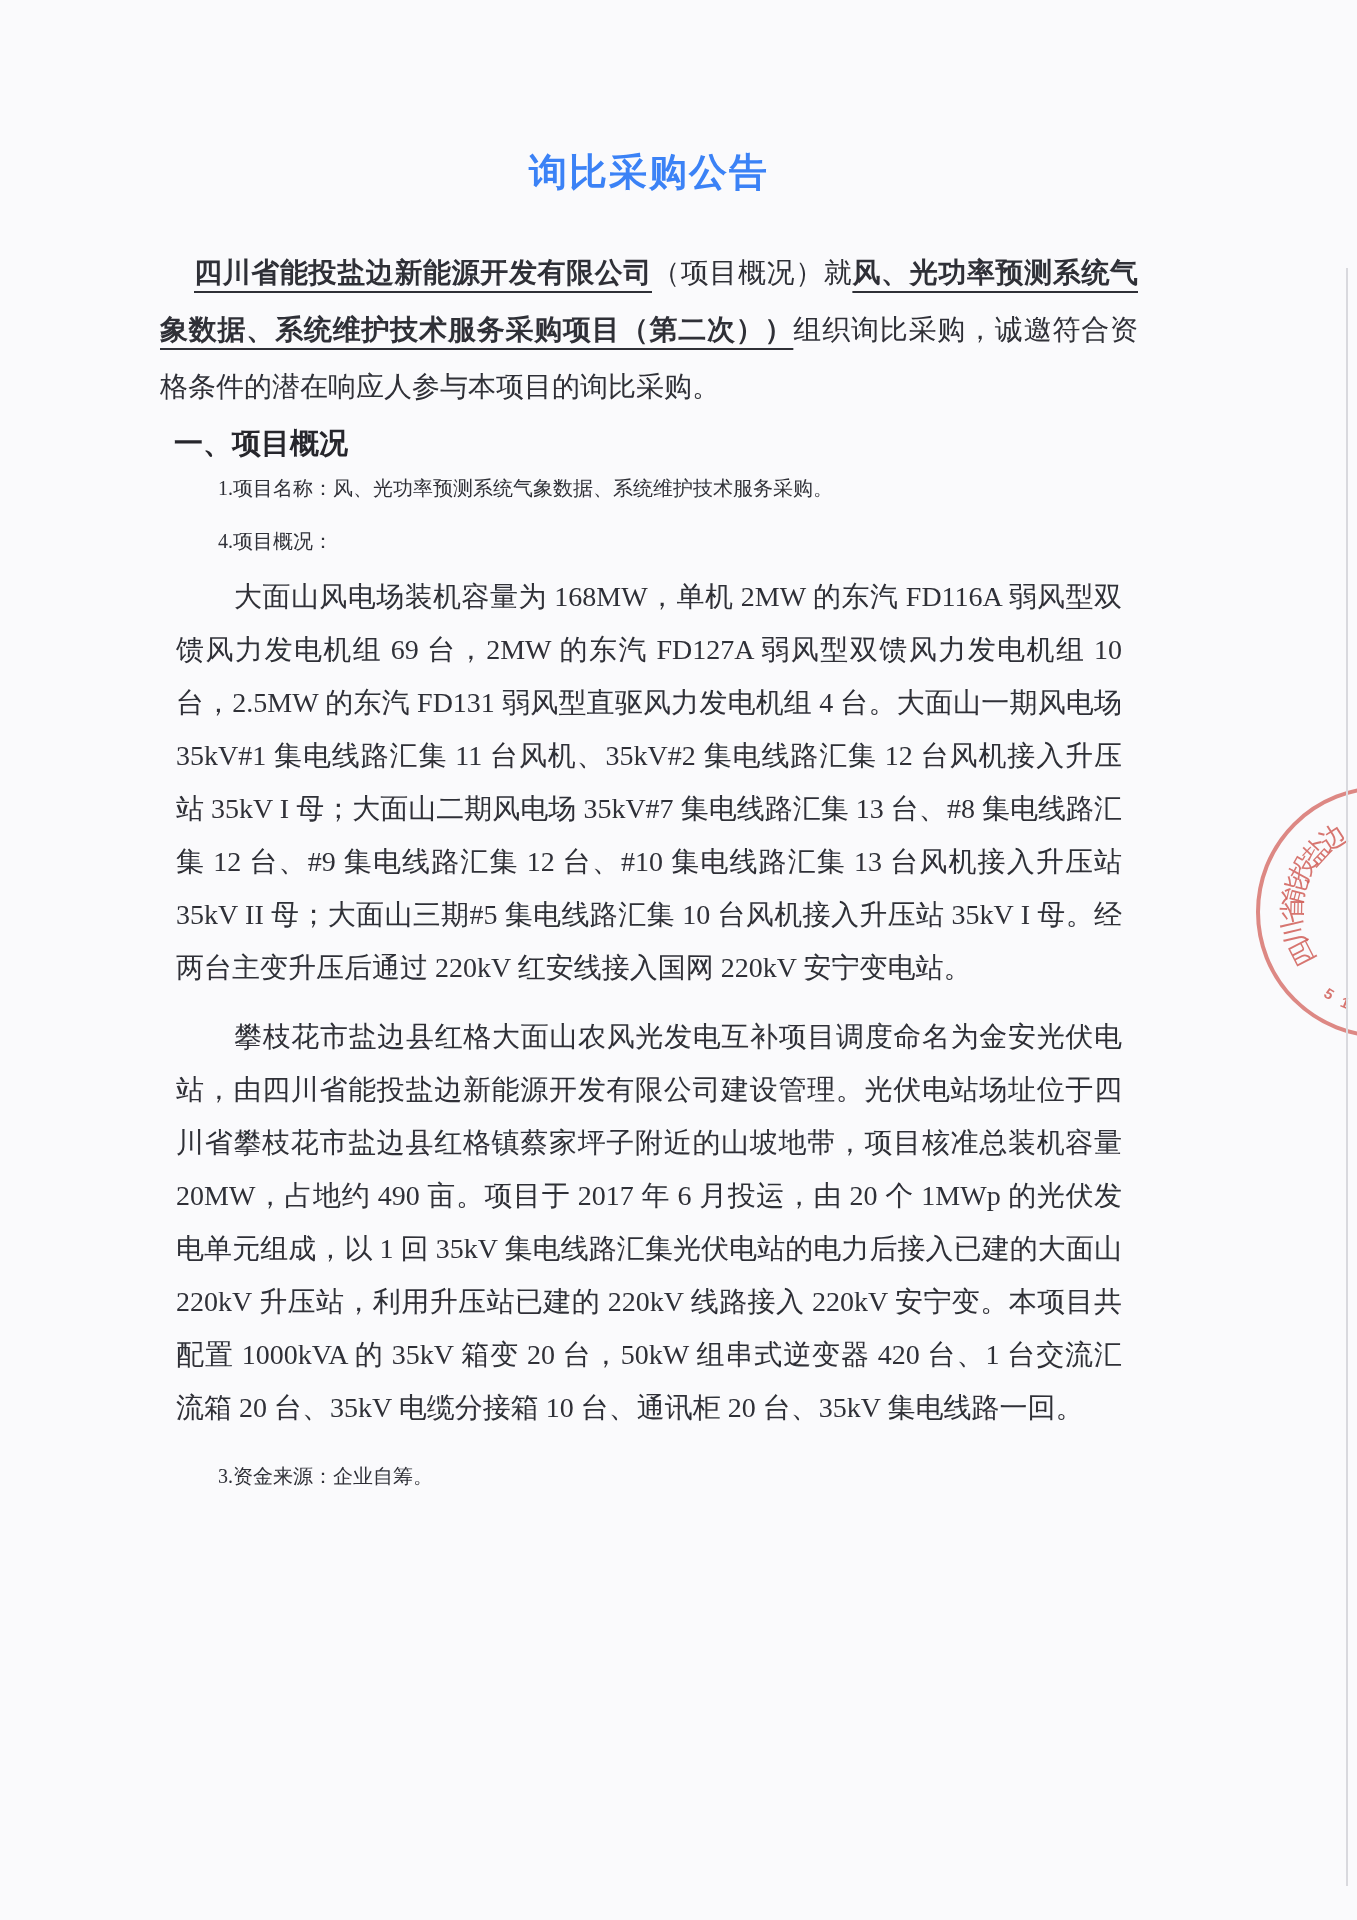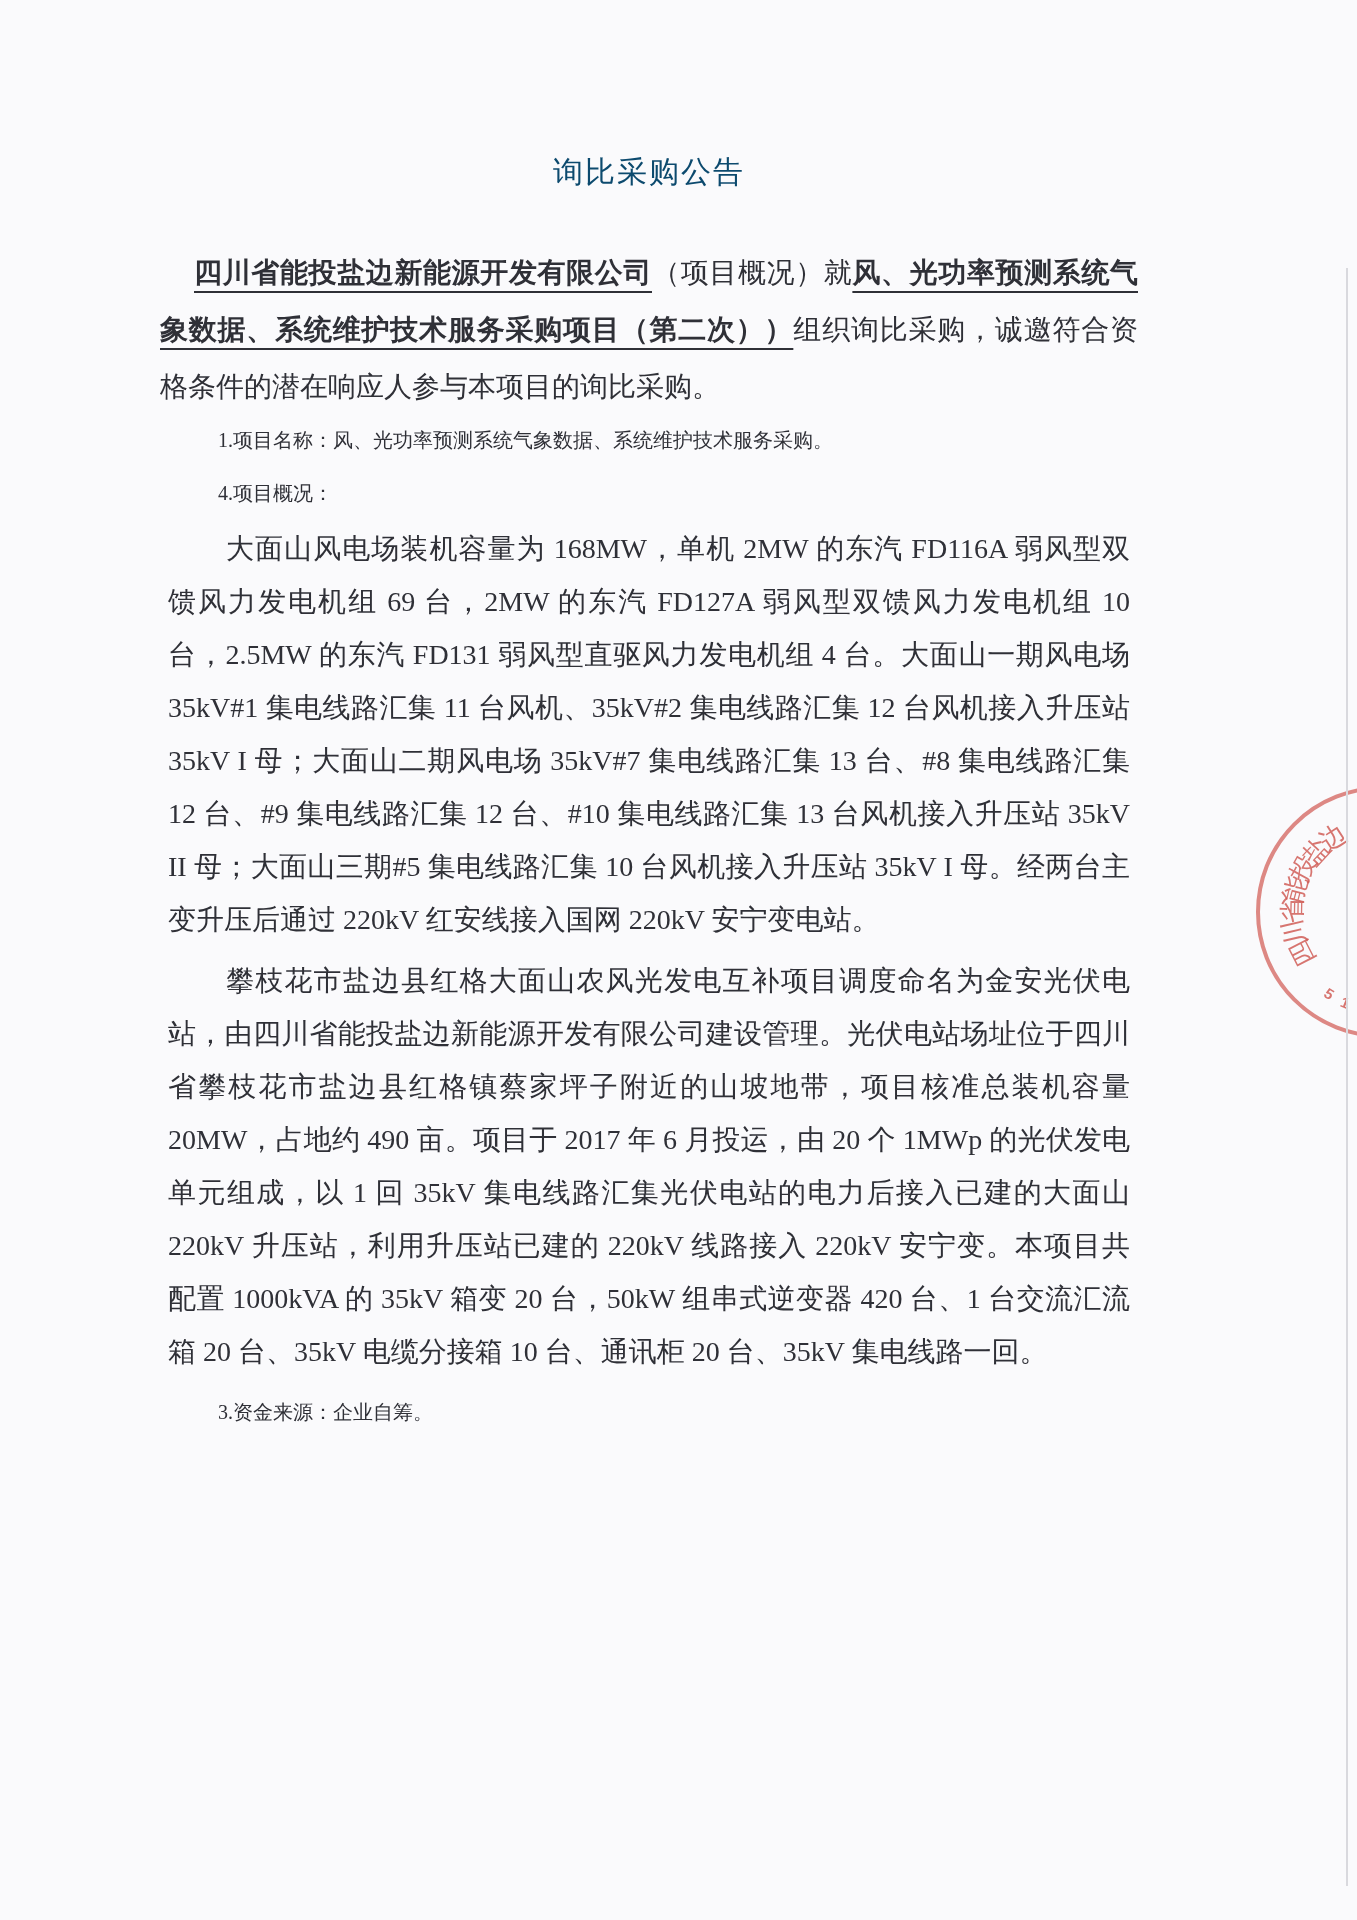--- a/index.html
+++ b/index.html
@@ -14,25 +14,25 @@
     color:#2f3037;
   }
   .content{
     position:absolute;
     left:160px;top:0;
     width:978px;
   }
   .doc-title{
     margin:148px 0 0 0;
     font-family:"Liberation Sans","DejaVu Sans",sans-serif;
-    font-weight:400;
-    font-size:30px;
+    font-weight:700;
+    font-size:38px;
     line-height:48px;
     text-align:center;
-    color:#0c4a6e;
+    color:#3b82f6;
     letter-spacing:2px;
   }
   .intro{
     margin:48px 0 0 0;
     font-size:28px;
     line-height:57px;
     text-align:justify;
     text-indent:34px;
   }
   .u{
@@ -54,21 +54,21 @@
   .item{
     margin:0;
     font-size:20px;
     line-height:50px;
     text-indent:58px;
     text-align:justify;
   }
   .item.last{line-height:53px;}
   .item2{margin-top:3px;}
   .body-para{
-    margin:8px;
+    margin:16px;
     font-size:28px;
     line-height:53px;
     text-align:justify;
     text-indent:58px;
   }
   .p-wind{margin-top:4px;}
   .p-forecast{margin-top:7px;}
   
   .stamp{
     position:absolute;
@@ -105,20 +105,21 @@
 </head>
 <body>
 
 <div class="page">
   <div class="content">
 
     <h1 class="doc-title">询比采购公告</h1>
 
     <p class="intro"><span class="u">四川省能投盐边新能源开发有限公司</span><span>（项目概况）就</span><span class="u">风、光功率预测系统气象数据、系统维护技术服务采购项目（第二次））</span><span>组织询比采购，诚邀符合资格条件的潜在响应人参与本项目的询比采购。</span></p>
 
+    <h2 class="sec-heading">一、项目概况</h2>
 
     <p class="item">1.项目名称：风、光功率预测系统气象数据、系统维护技术服务采购。</p>
     <p class="item item2">4.项目概况：</p>
 
     <p class="body-para p-wind">大面山风电场装机容量为 168MW，单机 2MW 的东汽 FD116A 弱风型双馈风力发电机组 69 台，2MW 的东汽 FD127A 弱风型双馈风力发电机组 10 台，2.5MW 的东汽 FD131 弱风型直驱风力发电机组 4 台。大面山一期风电场 35kV#1 集电线路汇集 11 台风机、35kV#2 集电线路汇集 12 台风机接入升压站 35kV I 母；大面山二期风电场 35kV#7 集电线路汇集 13 台、#8 集电线路汇集 12 台、#9 集电线路汇集 12 台、#10 集电线路汇集 13 台风机接入升压站 35kV II 母；大面山三期#5 集电线路汇集 10 台风机接入升压站 35kV I 母。经两台主变升压后通过 220kV 红安线接入国网 220kV 安宁变电站。</p>
     <p class="body-para">攀枝花市盐边县红格大面山农风光发电互补项目调度命名为金安光伏电站，由四川省能投盐边新能源开发有限公司建设管理。光伏电站场址位于四川省攀枝花市盐边县红格镇蔡家坪子附近的山坡地带，项目核准总装机容量 20MW，占地约 490 亩。项目于 2017 年 6 月投运，由 20 个 1MWp 的光伏发电单元组成，以 1 回 35kV 集电线路汇集光伏电站的电力后接入已建的大面山 220kV 升压站，利用升压站已建的 220kV 线路接入 220kV 安宁变。本项目共配置 1000kVA 的 35kV 箱变 20 台，50kW 组串式逆变器 420 台、1 台交流汇流箱 20 台、35kV 电缆分接箱 10 台、通讯柜 20 台、35kV 集电线路一回。</p>
 
     <p class="item last">3.资金来源：企业自筹。</p>
   </div>
 

